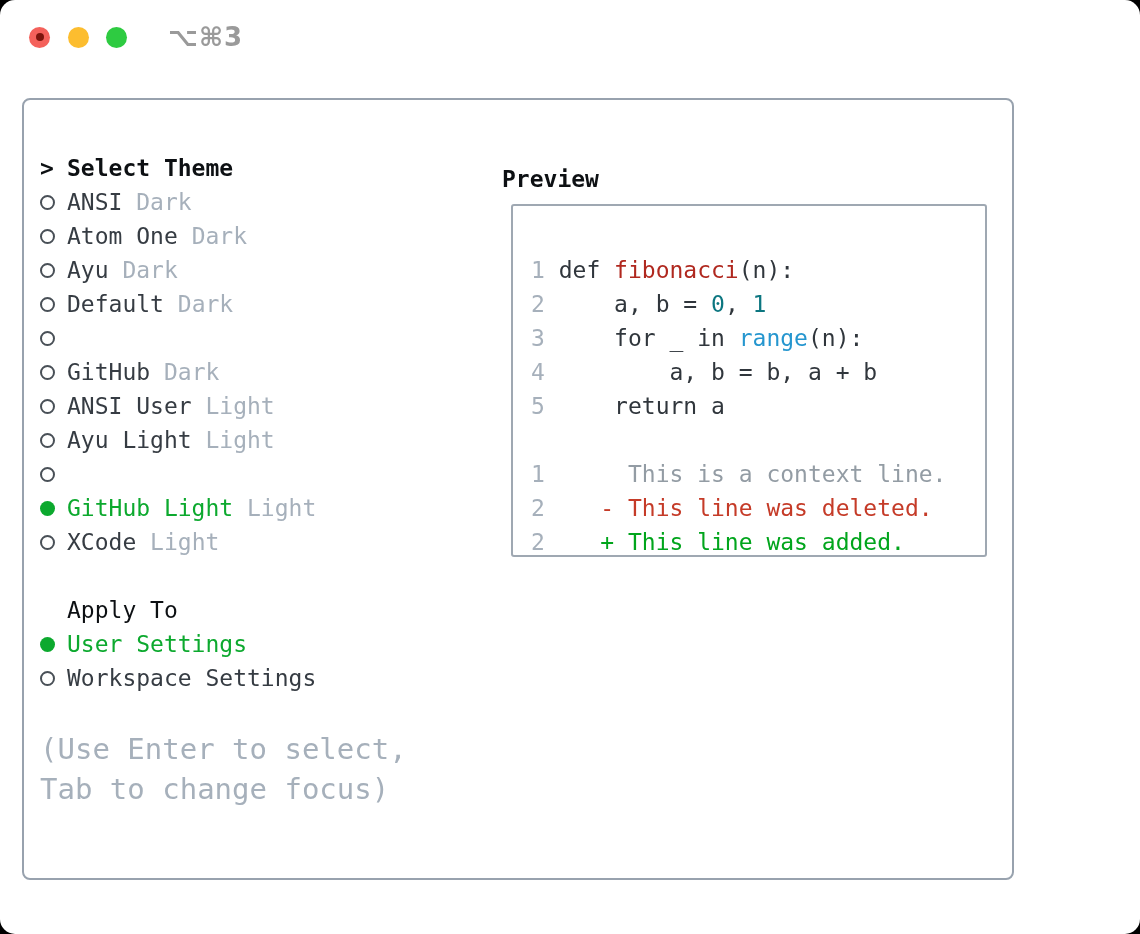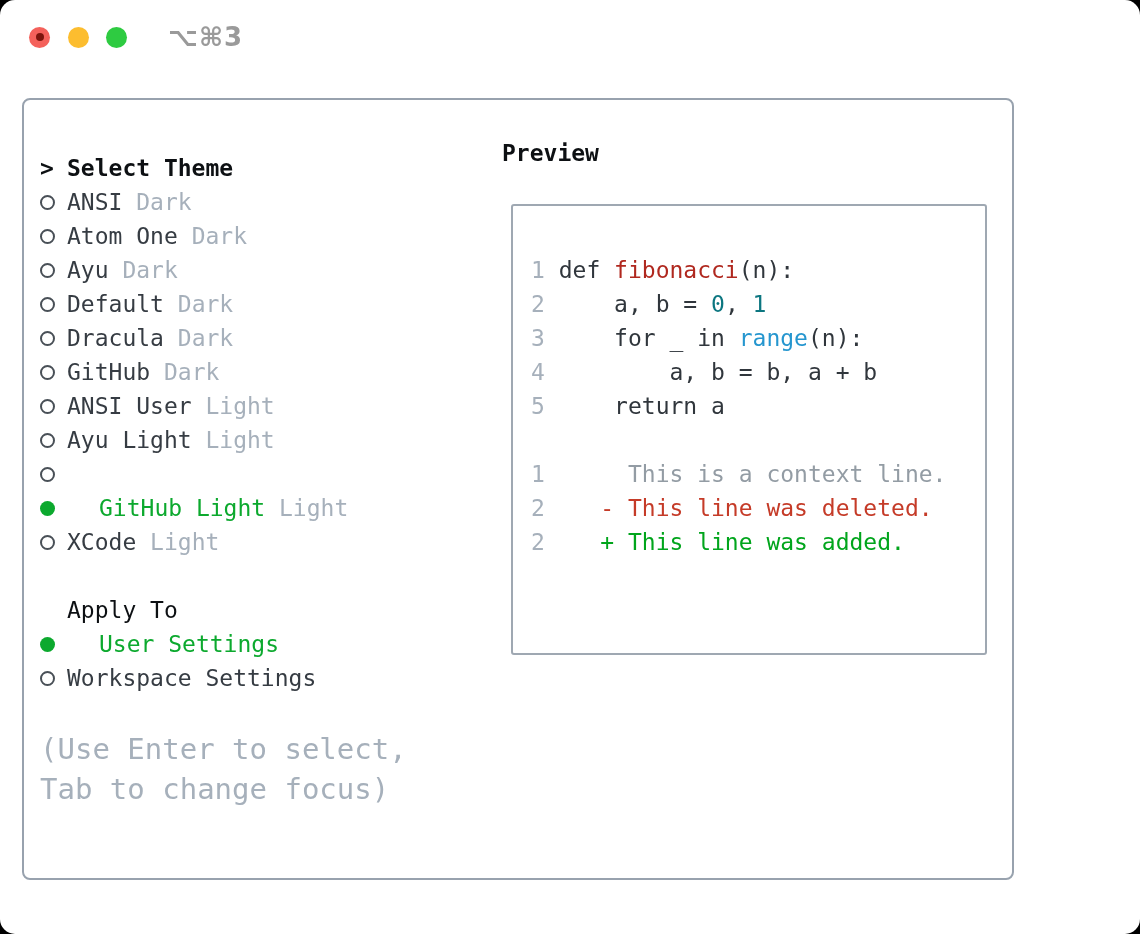--- a/index.html
+++ b/index.html
@@ -92,38 +92,38 @@
     border:none;background:var(--accent-green);
   }
   .header-label{
     font-weight:bold;color:var(--header-black);
   }
   .subheader-label{
     font-weight:normal;color:var(--header-black);text-align:right;
   }
   .item-text{white-space:pre;}
   .item-name{color:var(--item-dark);}
-  .item-name.selected{color:var(--accent-green);margin-left:32px;}
+  .item-name.selected{color:var(--accent-green);}
   .item-variant{color:var(--muted-gray);margin-top:32px;}
   .spacer{height:34px;}
   .hint{
     width:400px;
     color:var(--muted-gray);
     font-size:29px;line-height:40px;
     white-space:normal;
   }
   
   .preview-title{
-    position:absolute;left:478px;top:36px;height:34px;
+    position:absolute;left:478px;top:62px;height:34px;
     font-size:23px;line-height:34px;font-weight:bold;
     color:var(--header-black);
   }
   .preview-box{
     position:absolute;left:487px;top:104px;
-    width:476px;height:451px;
+    width:476px;height:353px;
     border:2px solid var(--preview-border);
     border-radius:3px;
     padding:47px 0 0 18px;
     overflow:hidden;
   }
   .code-line{
     height:34px;white-space:pre;
     font-size:23px;line-height:34px;
     color:var(--code-plain);
   }
@@ -154,21 +154,21 @@
       <div class="row">
         <span class="marker"><span class="prompt">&gt;</span></span>
         <span class="header-label">Select Theme</span>
       </div>
 
       <div id="theme-list">
           <div class="row"><span class="marker"><span class="radio"></span></span><span class="item-text"><span class="item-name">ANSI</span><span class="item-variant"> Dark</span></span></div>
           <div class="row"><span class="marker"><span class="radio"></span></span><span class="item-text"><span class="item-name">Atom One</span><span class="item-variant"> Dark</span></span></div>
           <div class="row"><span class="marker"><span class="radio"></span></span><span class="item-text"><span class="item-name">Ayu</span><span class="item-variant"> Dark</span></span></div>
           <div class="row"><span class="marker"><span class="radio"></span></span><span class="item-text"><span class="item-name">Default</span><span class="item-variant"> Dark</span></span></div>
-          <div class="row"><span class="marker"><span class="radio"></span></span><span class="item-text"><span class="item-name">Dracula</span><span class="item-variant"> Dark</span></span></div>
+          <div class="row"><span class="marker"><span class="radio"></span></span></div>
           <div class="row"><span class="marker"><span class="radio"></span></span><span class="item-text"><span class="item-name">GitHub</span><span class="item-variant"> Dark</span></span></div>
           <div class="row"><span class="marker"><span class="radio"></span></span><span class="item-text"><span class="item-name">ANSI User</span><span class="item-variant"> Light</span></span></div>
           <div class="row"><span class="marker"><span class="radio"></span></span><span class="item-text"><span class="item-name">Ayu Light</span><span class="item-variant"> Light</span></span></div>
           <div class="row"><span class="marker"><span class="radio"></span></span></div>
           <div class="row"><span class="marker"><span class="radio selected"></span></span><span class="item-text"><span class="item-name selected">GitHub Light</span><span class="item-variant"> Light</span></span></div>
           <div class="row"><span class="marker"><span class="radio"></span></span><span class="item-text"><span class="item-name">XCode</span><span class="item-variant"> Light</span></span></div>
         </div>
 
       <div class="spacer"></div>
 

